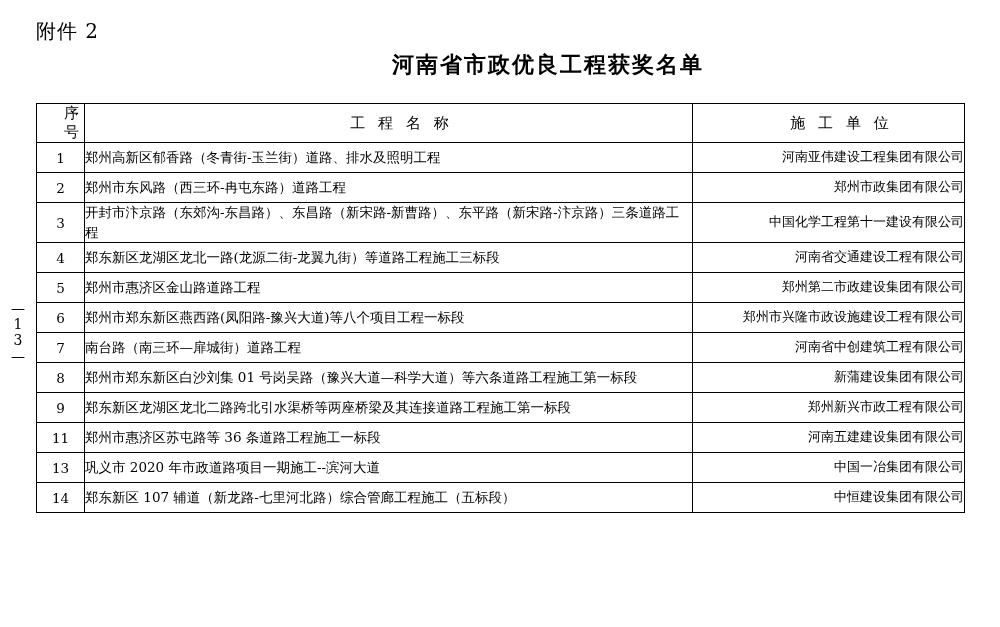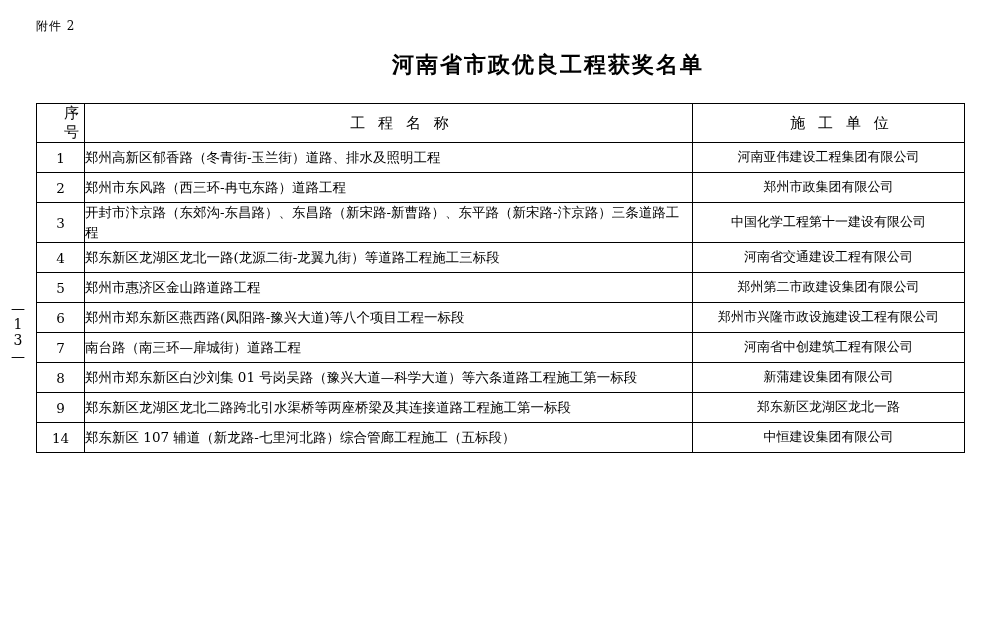--- a/index.html
+++ b/index.html
@@ -17,21 +17,21 @@
   }
   .page {
     position: relative;
     width: 1000px;
     height: 627px;
   }
   .attachment-label {
     position: absolute;
     left: 36px;
     top: 18px;
-    font-size: 12px;
+    font-size: 20px;
     font-family: "DejaVu Serif", "Liberation Serif", serif;
     letter-spacing: 1px;
   }
   .doc-title {
     position: absolute;
     left: 0;
     top: 50px;
     width: 1000px;
     text-align: center;
     font-size: 22px;
@@ -84,21 +84,21 @@
     text-align: center;
     font-size: 13.5px;
     font-family: "DejaVu Serif", "Liberation Serif", serif;
   }
   td.name {
     text-align: left;
     padding: 3px 6px 3px 8px;
     line-height: 1.45;
   }
   td.unit {
-    text-align: center;
+    text-align: right;
     padding: 3px 4px 3px 6px;
     line-height: 1.45;
     font-size: 13px;
   }
   tr.row {
     height: 30px;
   }
   tr.row-tall {
     height: 44px;
   }
@@ -169,21 +169,31 @@
         <td class="unit">河南省中创建筑工程有限公司</td>
       </tr>
       <tr class="row">
         <td class="no">8</td>
         <td class="name">郑州市郑东新区白沙刘集 01 号岗吴路（豫兴大道—科学大道）等六条道路工程施工第一标段</td>
         <td class="unit">新蒲建设集团有限公司</td>
       </tr>
       <tr class="row">
         <td class="no">9</td>
         <td class="name">郑东新区龙湖区龙北二路跨北引水渠桥等两座桥梁及其连接道路工程施工第一标段</td>
-        <td class="unit">郑东新区龙湖区龙北一路</td>
+        <td class="unit">郑州新兴市政工程有限公司</td>
+      </tr>
+      <tr class="row">
+        <td class="no">11</td>
+        <td class="name">郑州市惠济区苏屯路等 36 条道路工程施工一标段</td>
+        <td class="unit">河南五建建设集团有限公司</td>
+      </tr>
+      <tr class="row">
+        <td class="no">13</td>
+        <td class="name">巩义市 2020 年市政道路项目一期施工--滨河大道</td>
+        <td class="unit">中国一冶集团有限公司</td>
       </tr>
       <tr class="row">
         <td class="no">14</td>
         <td class="name">郑东新区 107 辅道（新龙路-七里河北路）综合管廊工程施工（五标段）</td>
         <td class="unit">中恒建设集团有限公司</td>
       </tr>
     </tbody>
   </table>
 
 </div>

